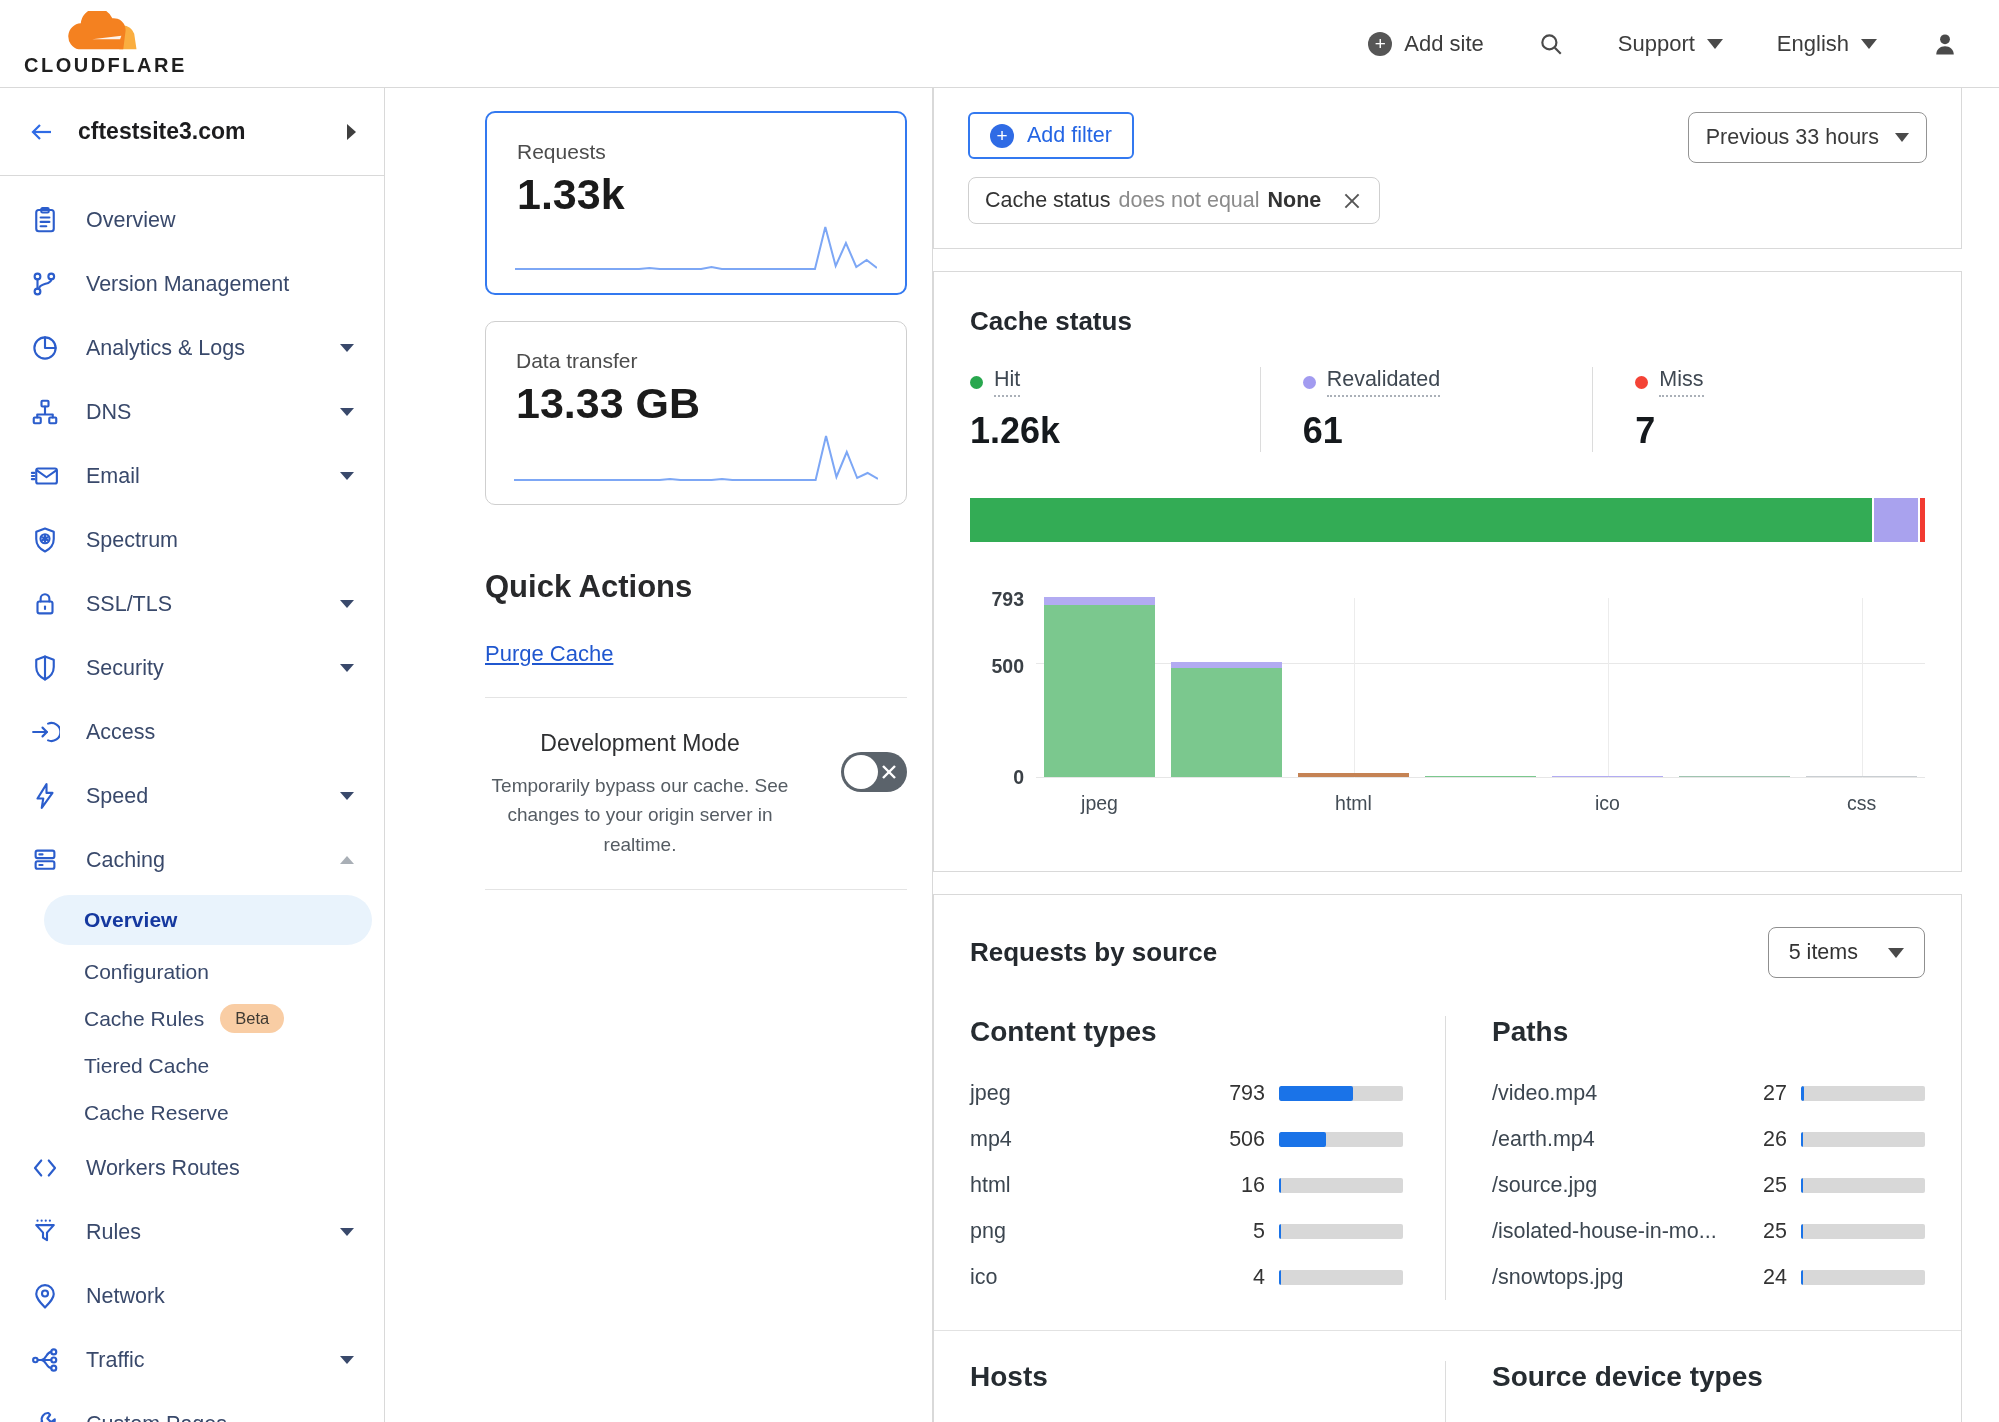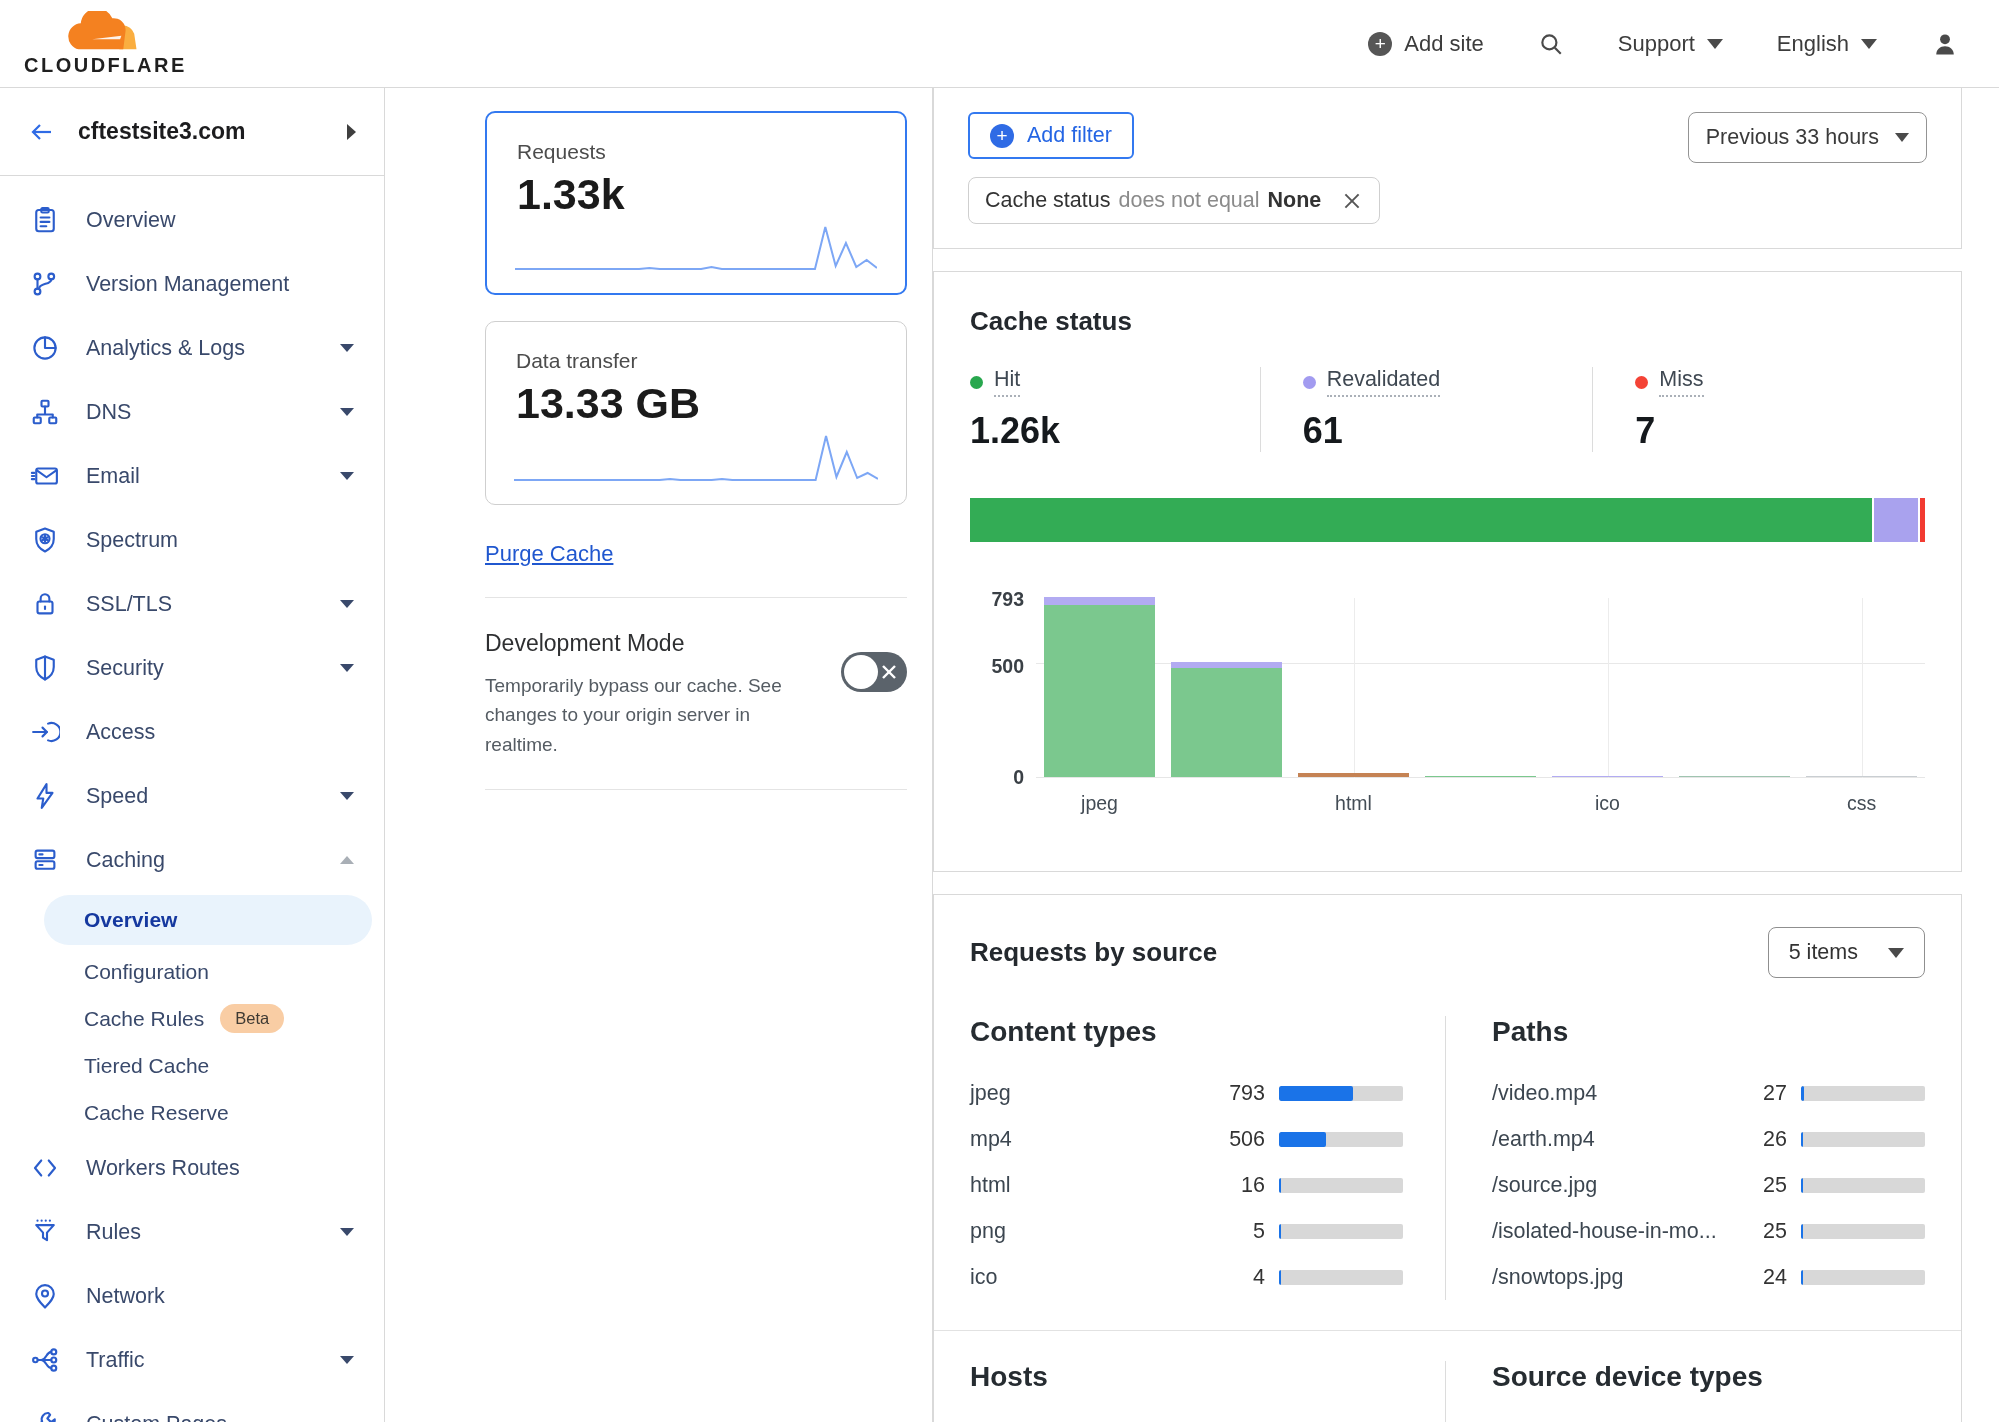--- a/index.html
+++ b/index.html
@@ -47,21 +47,21 @@
   .metric-card { position:relative; border:1.5px solid #cfcfcf; border-radius:10px; height:184px; padding:27px 30px; background:#fff; cursor:pointer; }
   .metric-card.selected { border:2.5px solid #3379f0; }
   .metric-card + .metric-card { margin-top:26px; }
   .m-label { font-size:21px; color:#4c4c4c; }
   .m-value { font-size:43px; font-weight:bold; color:#1b1b1b; margin-top:6px; }
   .spark { position:absolute; left:28px; right:28px; bottom:18px; height:52px; }
   .spark svg { width:100%; height:52px; display:block; }
   .qa-title { margin-top:64px; font-size:31px; font-weight:bold; color:#28292b; }
   .purge { display:inline-block; margin-top:36px; font-size:22px; color:#2057cf; text-decoration:underline; cursor:pointer; }
   .divider { border-top:1px solid #e4e4e4; margin-top:30px; }
-  .dev-row { margin-top:32px; display:flex; }
+  .dev-row { margin-top:32px; display:flex;text-align:center; }
   .dev-left { width:310px; }
   .dev-title { font-size:23px; color:#2e2f31; }
   .dev-desc { font-size:19px; color:#555c63; line-height:1.55; margin-top:14px; }
   .toggle { margin-left:auto; margin-top:22px; width:66px; height:40px; border-radius:20px;
     background:#5b636b; position:relative; cursor:pointer; flex:0 0 auto; }
   .knob { position:absolute; left:3px; top:3px; width:34px; height:34px; border-radius:50%; background:#fff; }
   .toggle svg { position:absolute; right:9px; top:11px; width:18px; height:18px; }
 
   
   .rightcol { position:absolute; left:933px; top:88px; right:37px; bottom:0; }
@@ -374,20 +374,21 @@
     <div class="metric-card">
       <div class="m-label">Data transfer</div>
       <div class="m-value">13.33 GB</div>
       <div class="spark">
           <svg id="spark-dt" viewBox="0 0 360 52" preserveAspectRatio="none">
             <polyline points="0.0,46 10.3,46 20.6,46 30.9,46 41.1,46 51.4,46 61.7,46 72.0,46 82.3,46 92.6,46 102.9,46 113.1,46 123.4,46 133.7,46 144.0,46 154.3,45 164.6,46 174.9,46 185.1,46 195.4,46 205.7,45 216.0,46 226.3,46 236.6,46 246.9,46 257.1,46 267.4,46 277.7,46 288.0,46 298.3,46 308.6,2 318.9,43 329.1,18 339.4,44 349.7,39 360.0,45" fill="none" stroke="#7da7f5" stroke-width="2"></polyline>
           </svg>
         </div>
     </div>
 
+    <div class="qa-title">Quick Actions</div>
     <a class="purge">Purge Cache</a>
     <div class="divider"></div>
 
     <div class="dev-row">
       <div class="dev-left">
         <div class="dev-title">Development Mode</div>
         <div class="dev-desc">Temporarily bypass our cache. See changes to your origin server in realtime.</div>
       </div>
       <div class="toggle">
         <div class="knob"></div>

